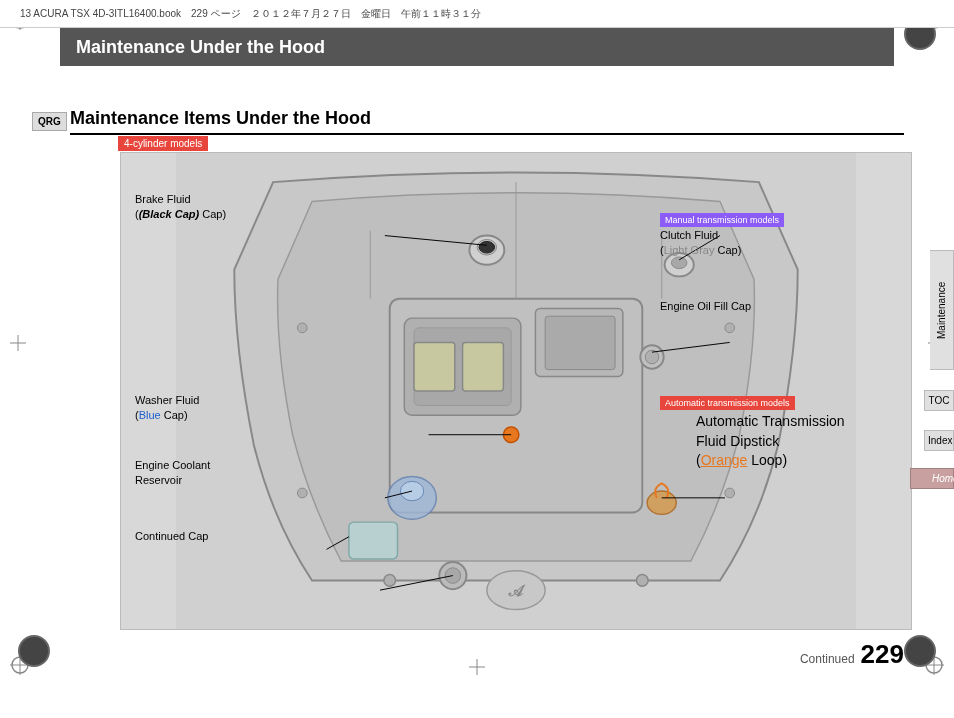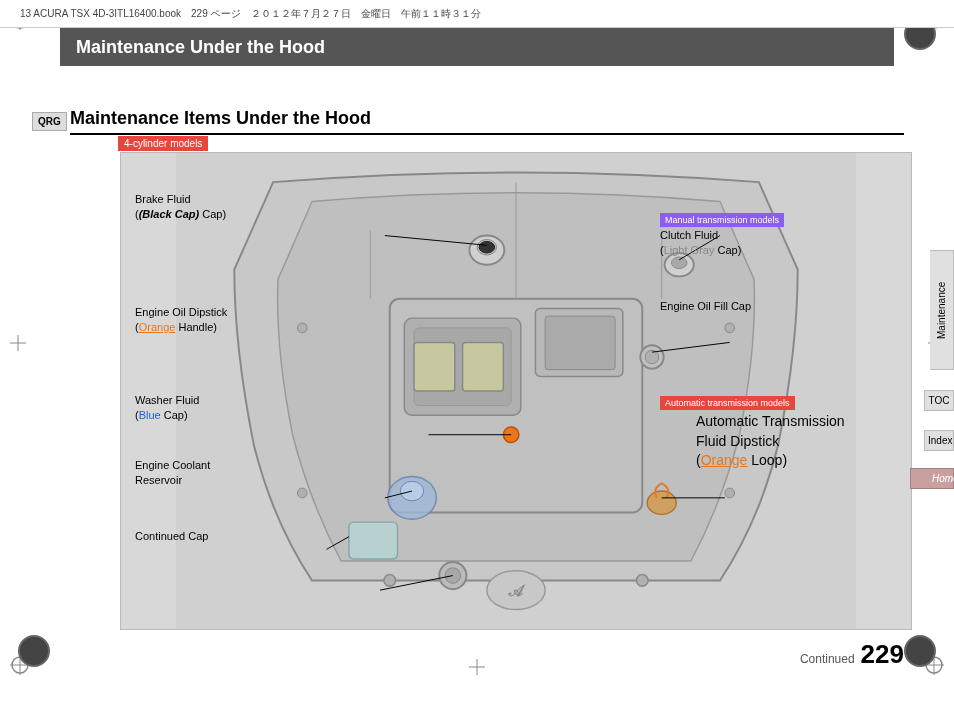--- a/index.html
+++ b/index.html
@@ -172,24 +172,20 @@
 
       <line x1="500" y1="355" x2="565" y2="355" stroke="#000" stroke-width="1"></line>
     </svg>
   </div>
 
   <div style="position:absolute; top:192px; left:135px; font-size:11px; line-height:1.4;">
     <span style="color:#000; font-weight:normal;">Brake Fluid</span><br>
     <span>(<strong style="font-style:italic;">(Black Cap)</strong> Cap)</span>
   </div>
 
-  <div style="position:absolute; top:305px; left:135px; font-size:11px; line-height:1.4;">
-    <span>Engine Oil Dipstick</span><br>
-    <span>(<span style="color:#e87820; text-decoration:underline;">Orange</span> Handle)</span>
-  </div>
 
   <div style="position:absolute; top:393px; left:135px; font-size:11px; line-height:1.4;">
     <span>Washer Fluid</span><br>
     <span>(<span style="color:#2060d0;">Blue</span> Cap)</span>
   </div>
 
   <div style="position:absolute; top:458px; left:135px; font-size:11px; line-height:1.4;">
     <span>Engine Coolant</span><br>
     <span>Reservoir</span>
   </div>

